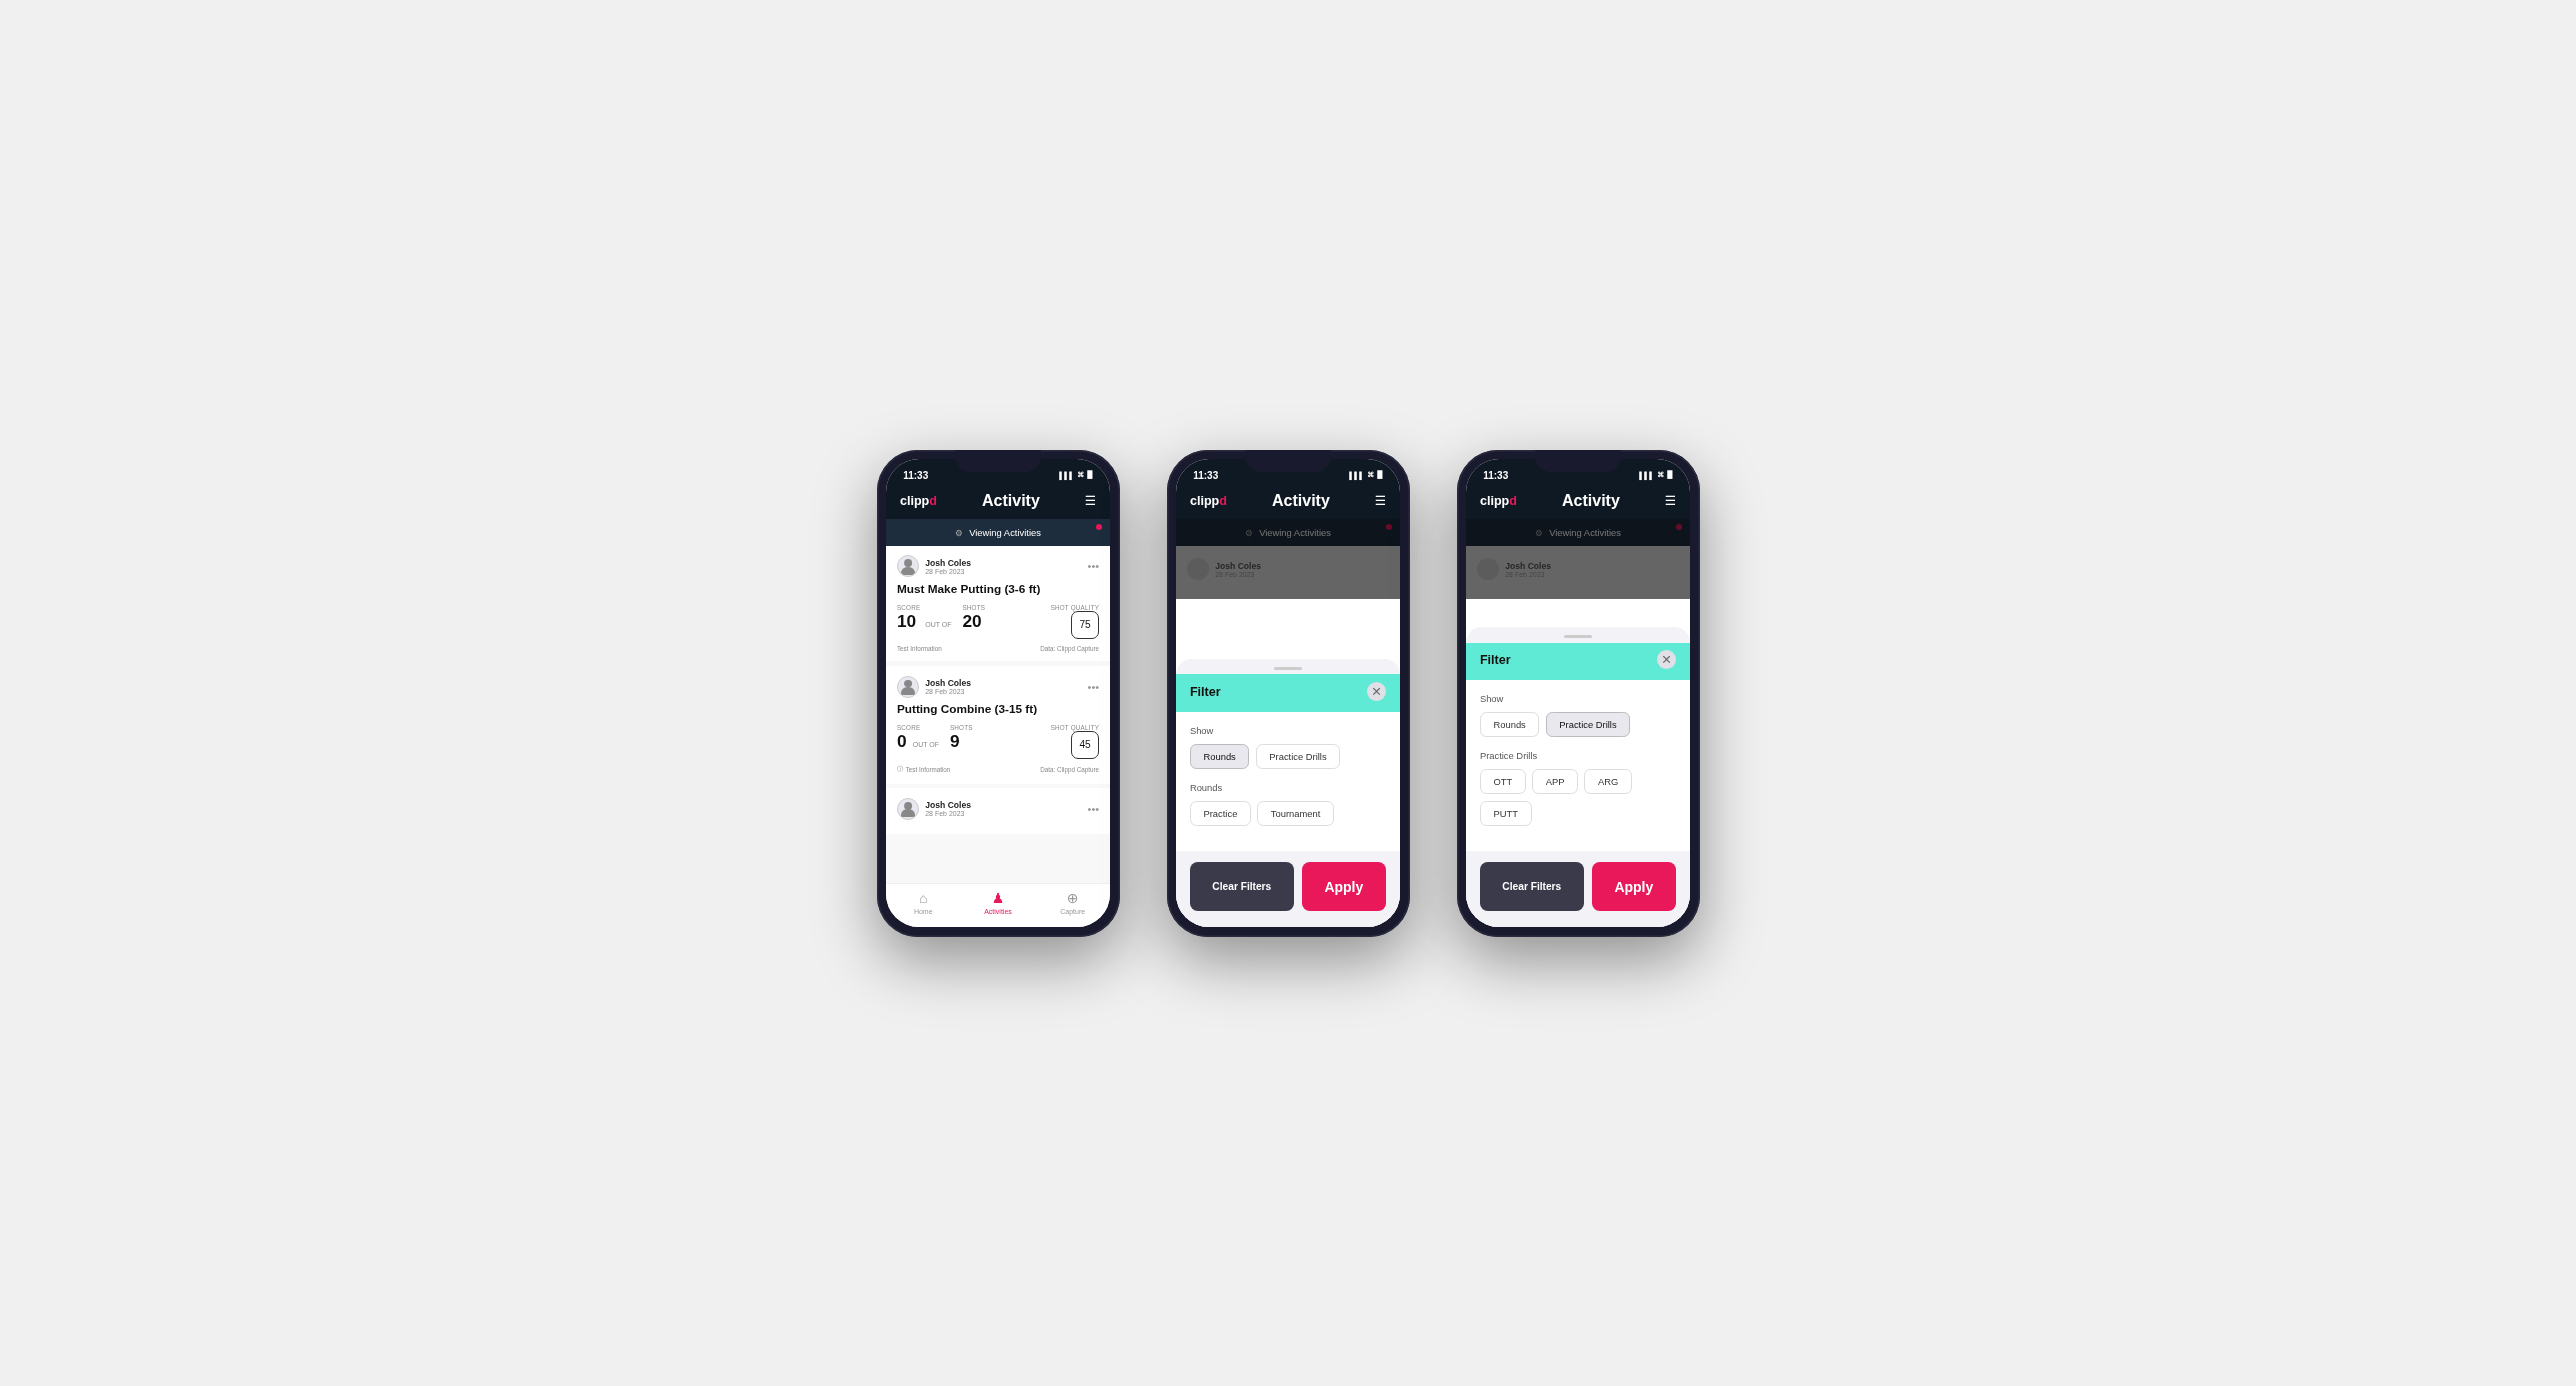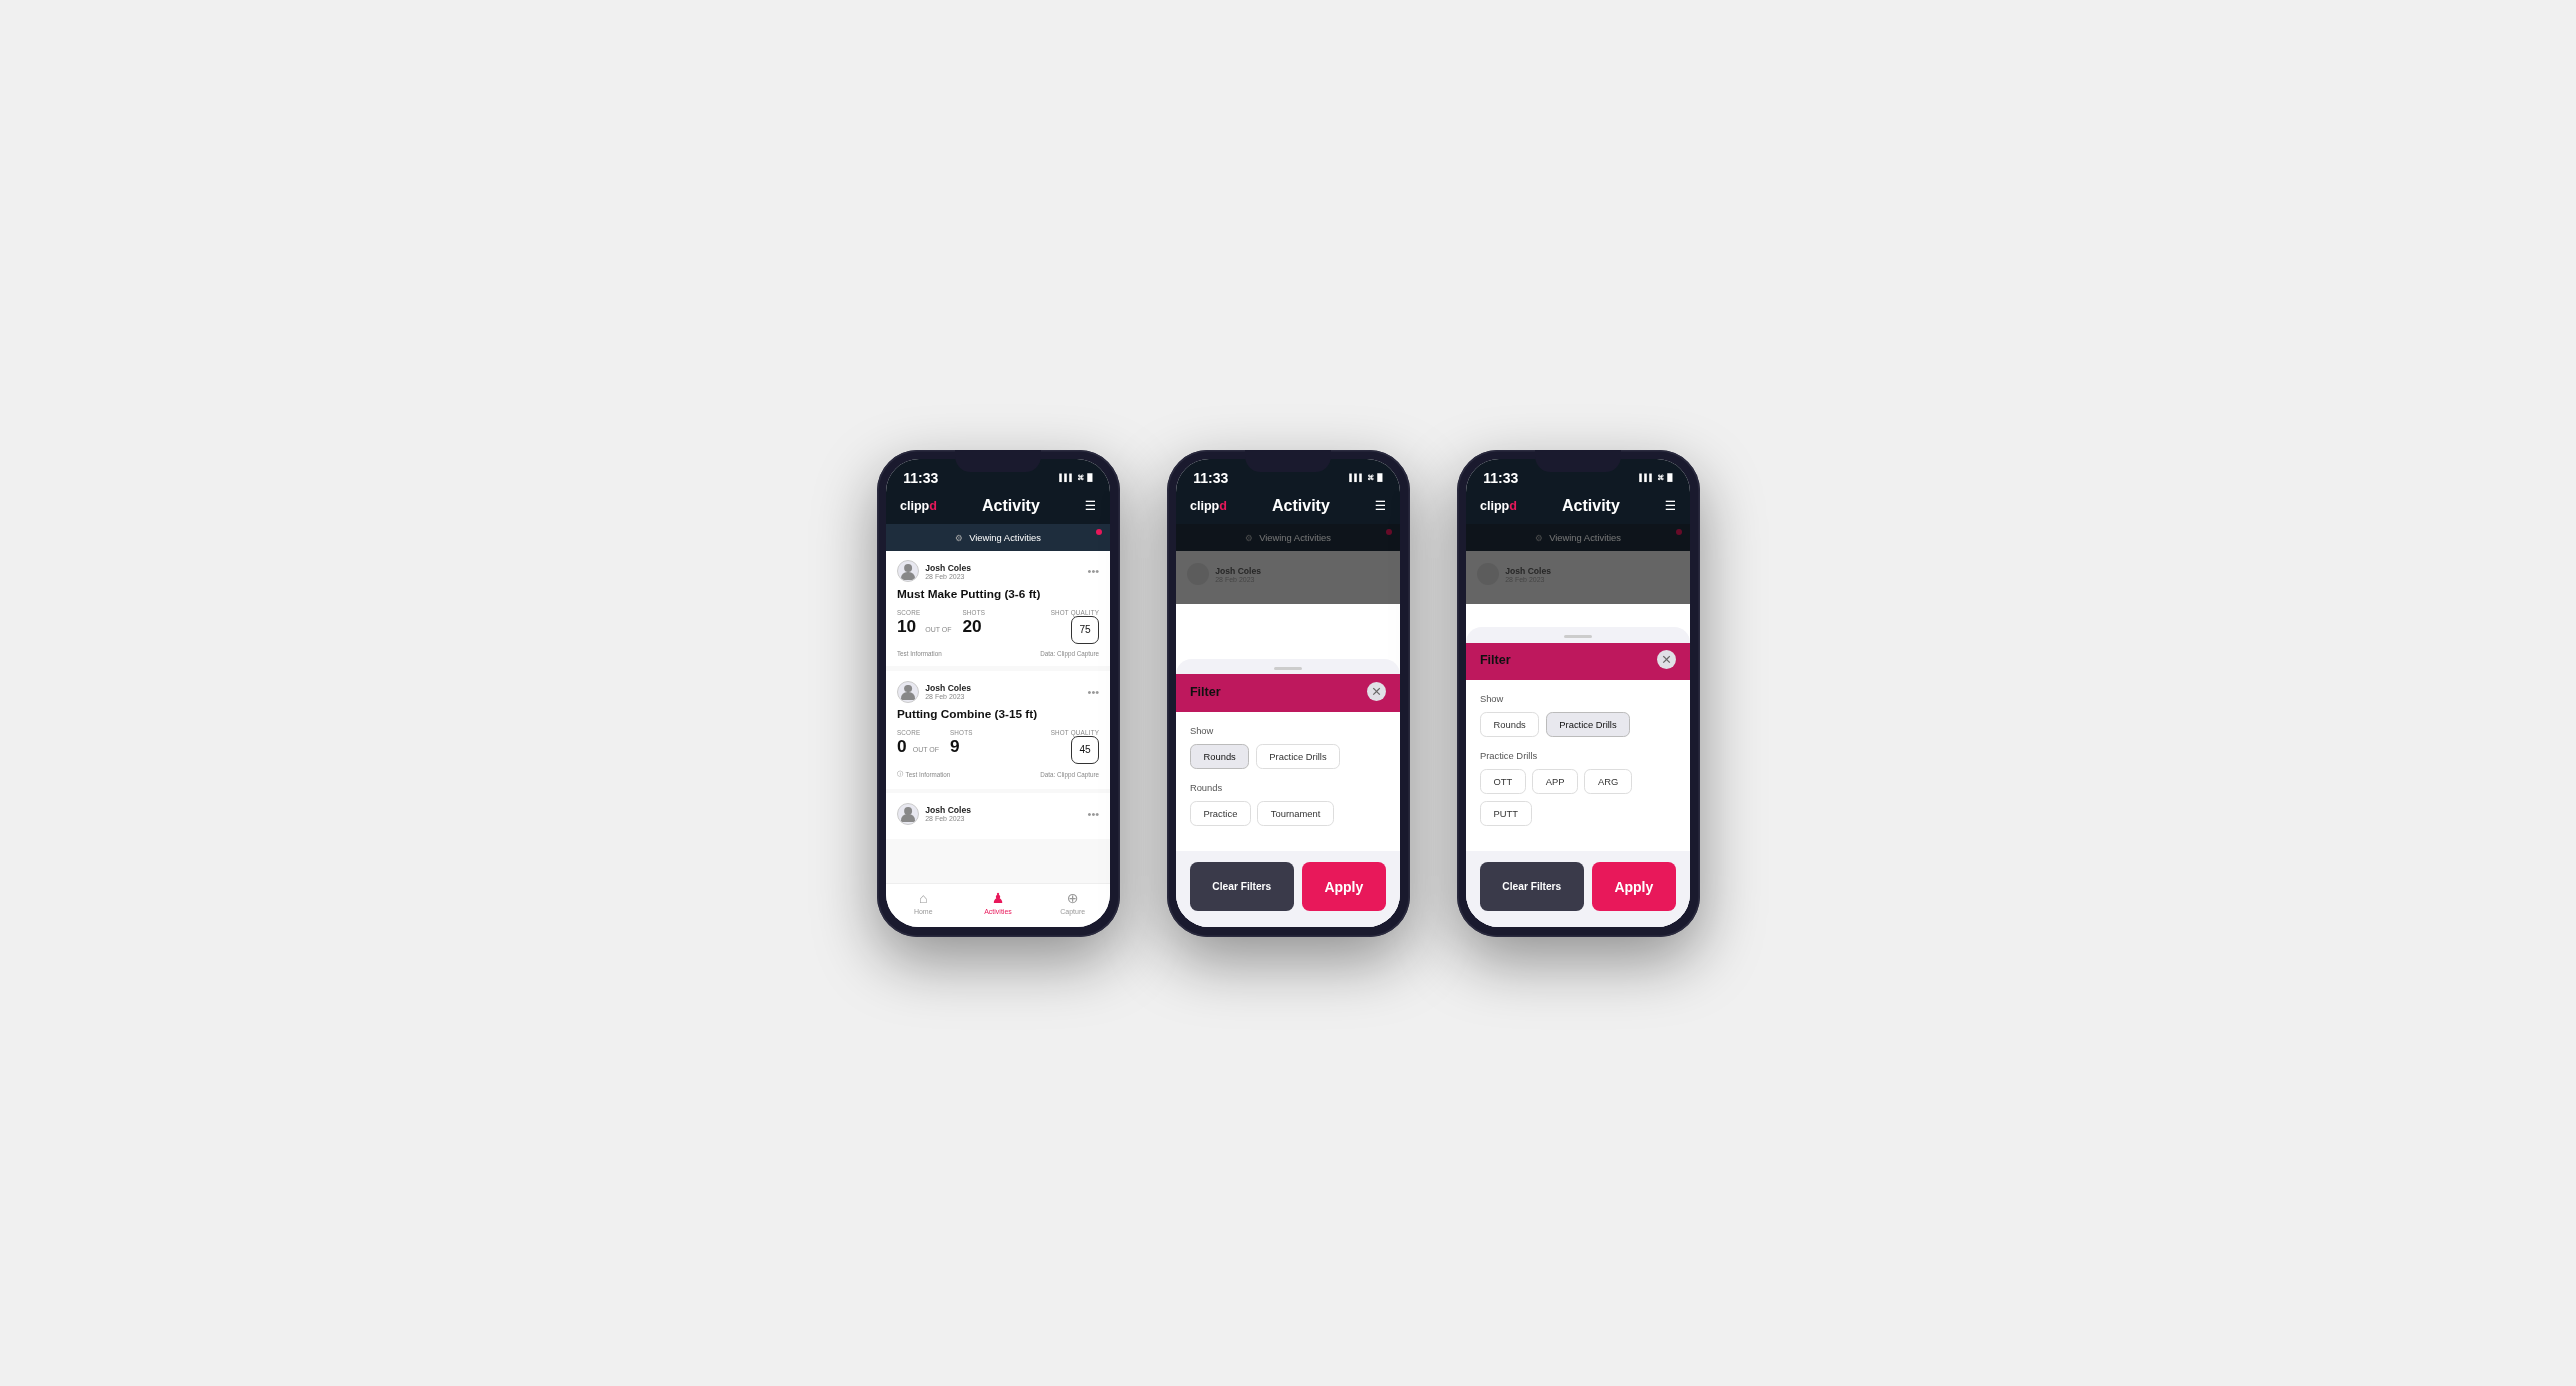--- a/index.html
+++ b/index.html
@@ -57,21 +57,21 @@
       display: flex;
       justify-content: space-between;
       align-items: center;
       padding: 11px 17.3px 4.7px;
       font-size: 8.6px;
       font-weight: 600;
       flex-shrink: 0;
       position: relative;
       z-index: 10;
     }
-    .status-time { font-size: 14px; font-weight: 700; }
+    .status-time { font-size: 10px; font-weight: 700; }
     .status-icons { display: flex; gap: 3.1px; align-items: center; }
     .status-icons span { font-size: 7px; }
 
     
     .app-header {
       background: #0f1923;
       display: flex;
       justify-content: space-between;
       align-items: center;
       padding: 6.3px 14px 9.4px;
@@ -251,21 +251,21 @@
       height: 3.1px;
       background: #ccc;
       border-radius: 1.6px;
       margin: 7.8px auto 4.7px;
     }
     .modal-header {
       display: flex;
       justify-content: space-between;
       align-items: center;
       padding: 7.8px 14px 11px;
-      background: #be185d;
+      background: #5eead4;
     }
     .modal-title { font-size: 12.6px; font-weight: 700; color: #111; }
     .close-btn { font-size: 12.6px; color: #666; cursor: pointer; background: #e0e0e6; border: none; width: 19px; height: 19px; border-radius: 50%; display: flex; align-items: center; justify-content: center; }
 
     .modal-body {
       background: #fff;
       padding: 12.6px 14px;
       flex: 1;
     }
     .filter-section-label { font-size: 9.4px; color: #555; font-weight: 500; margin-bottom: 7.8px; }

